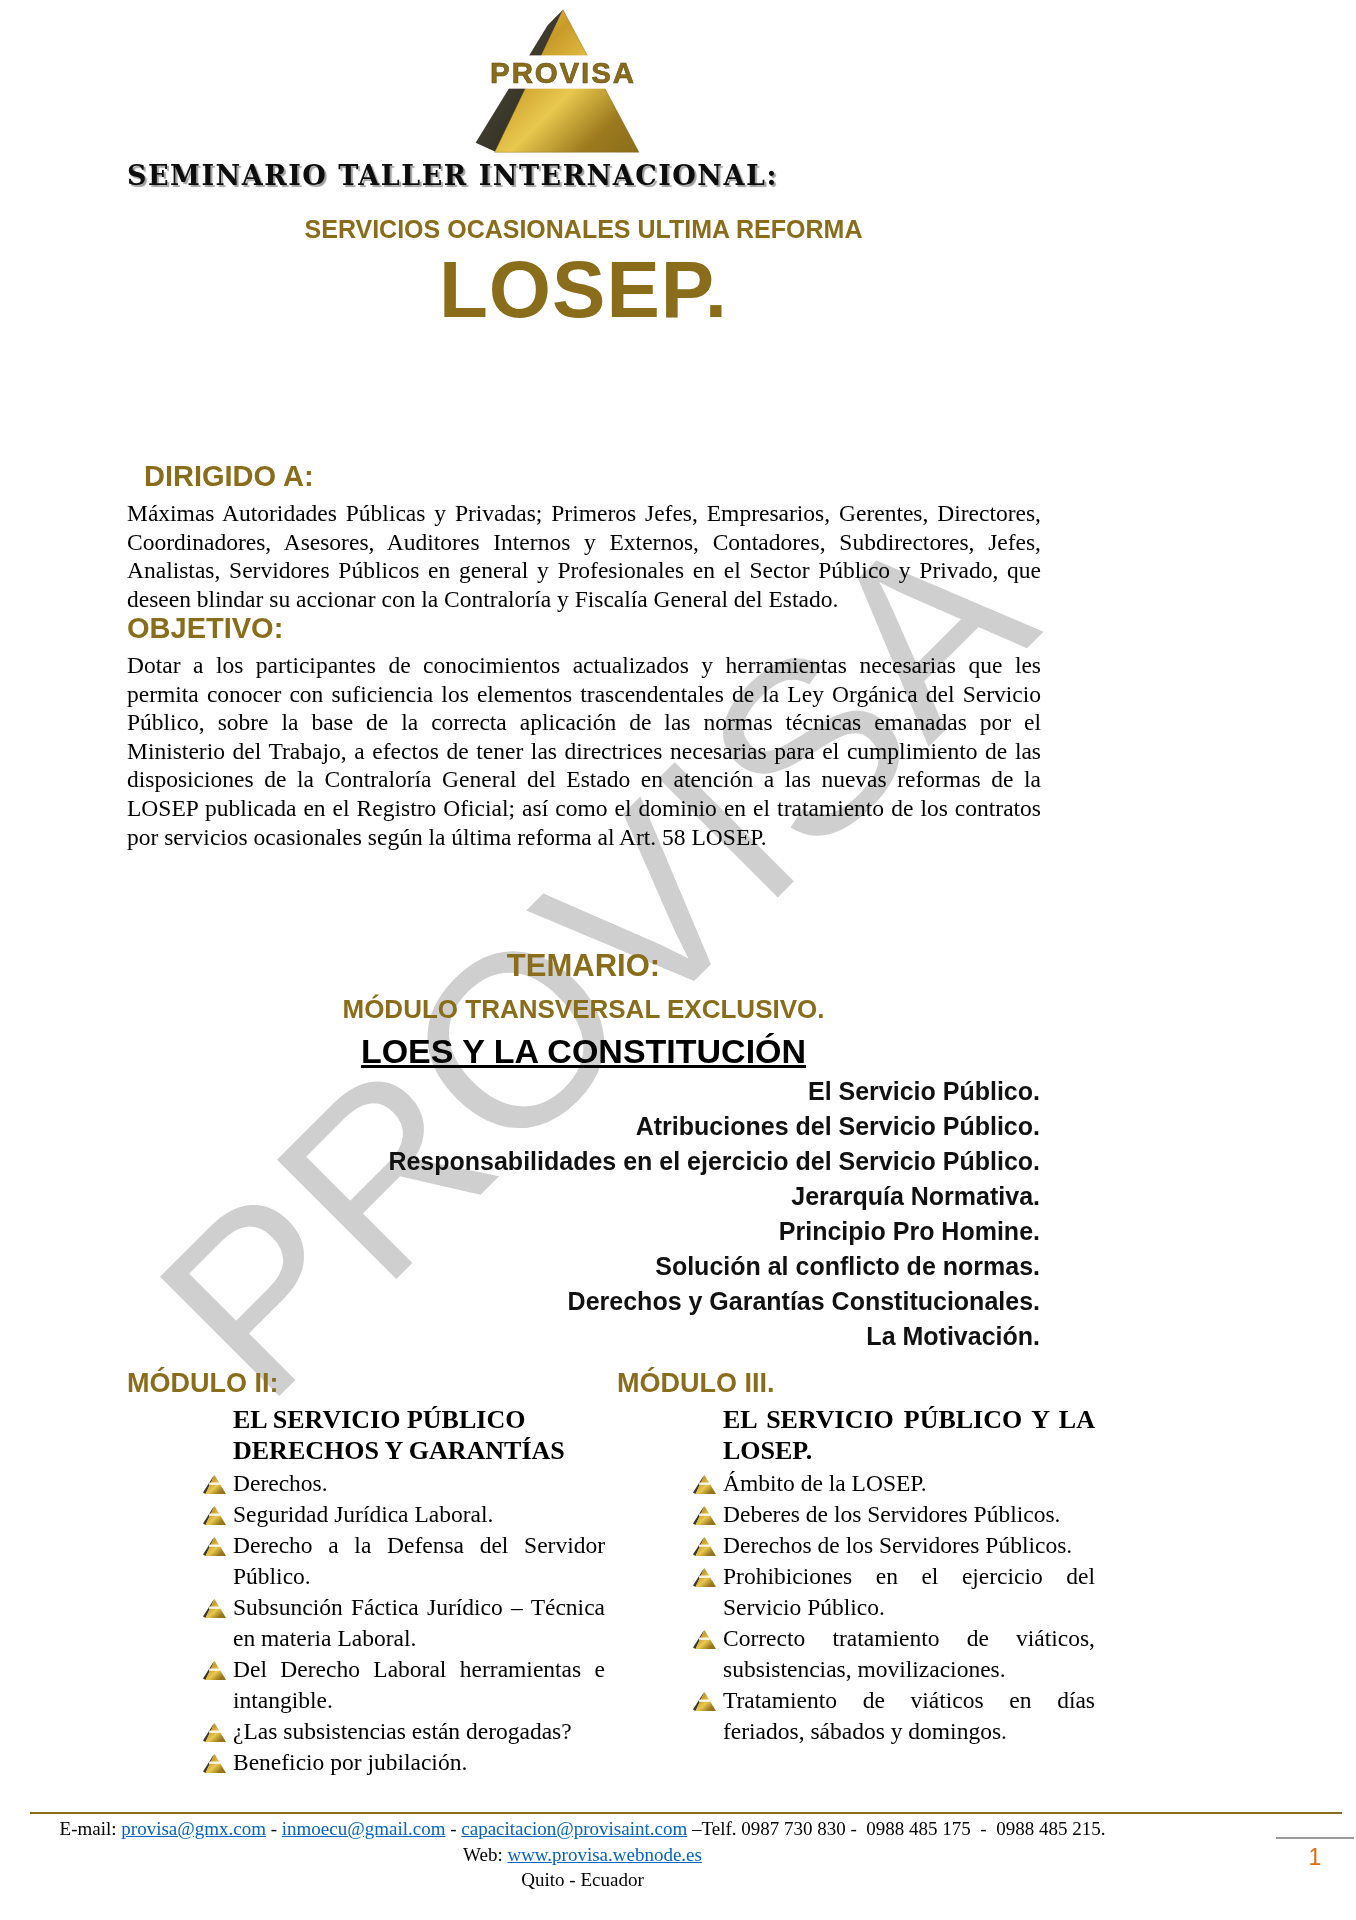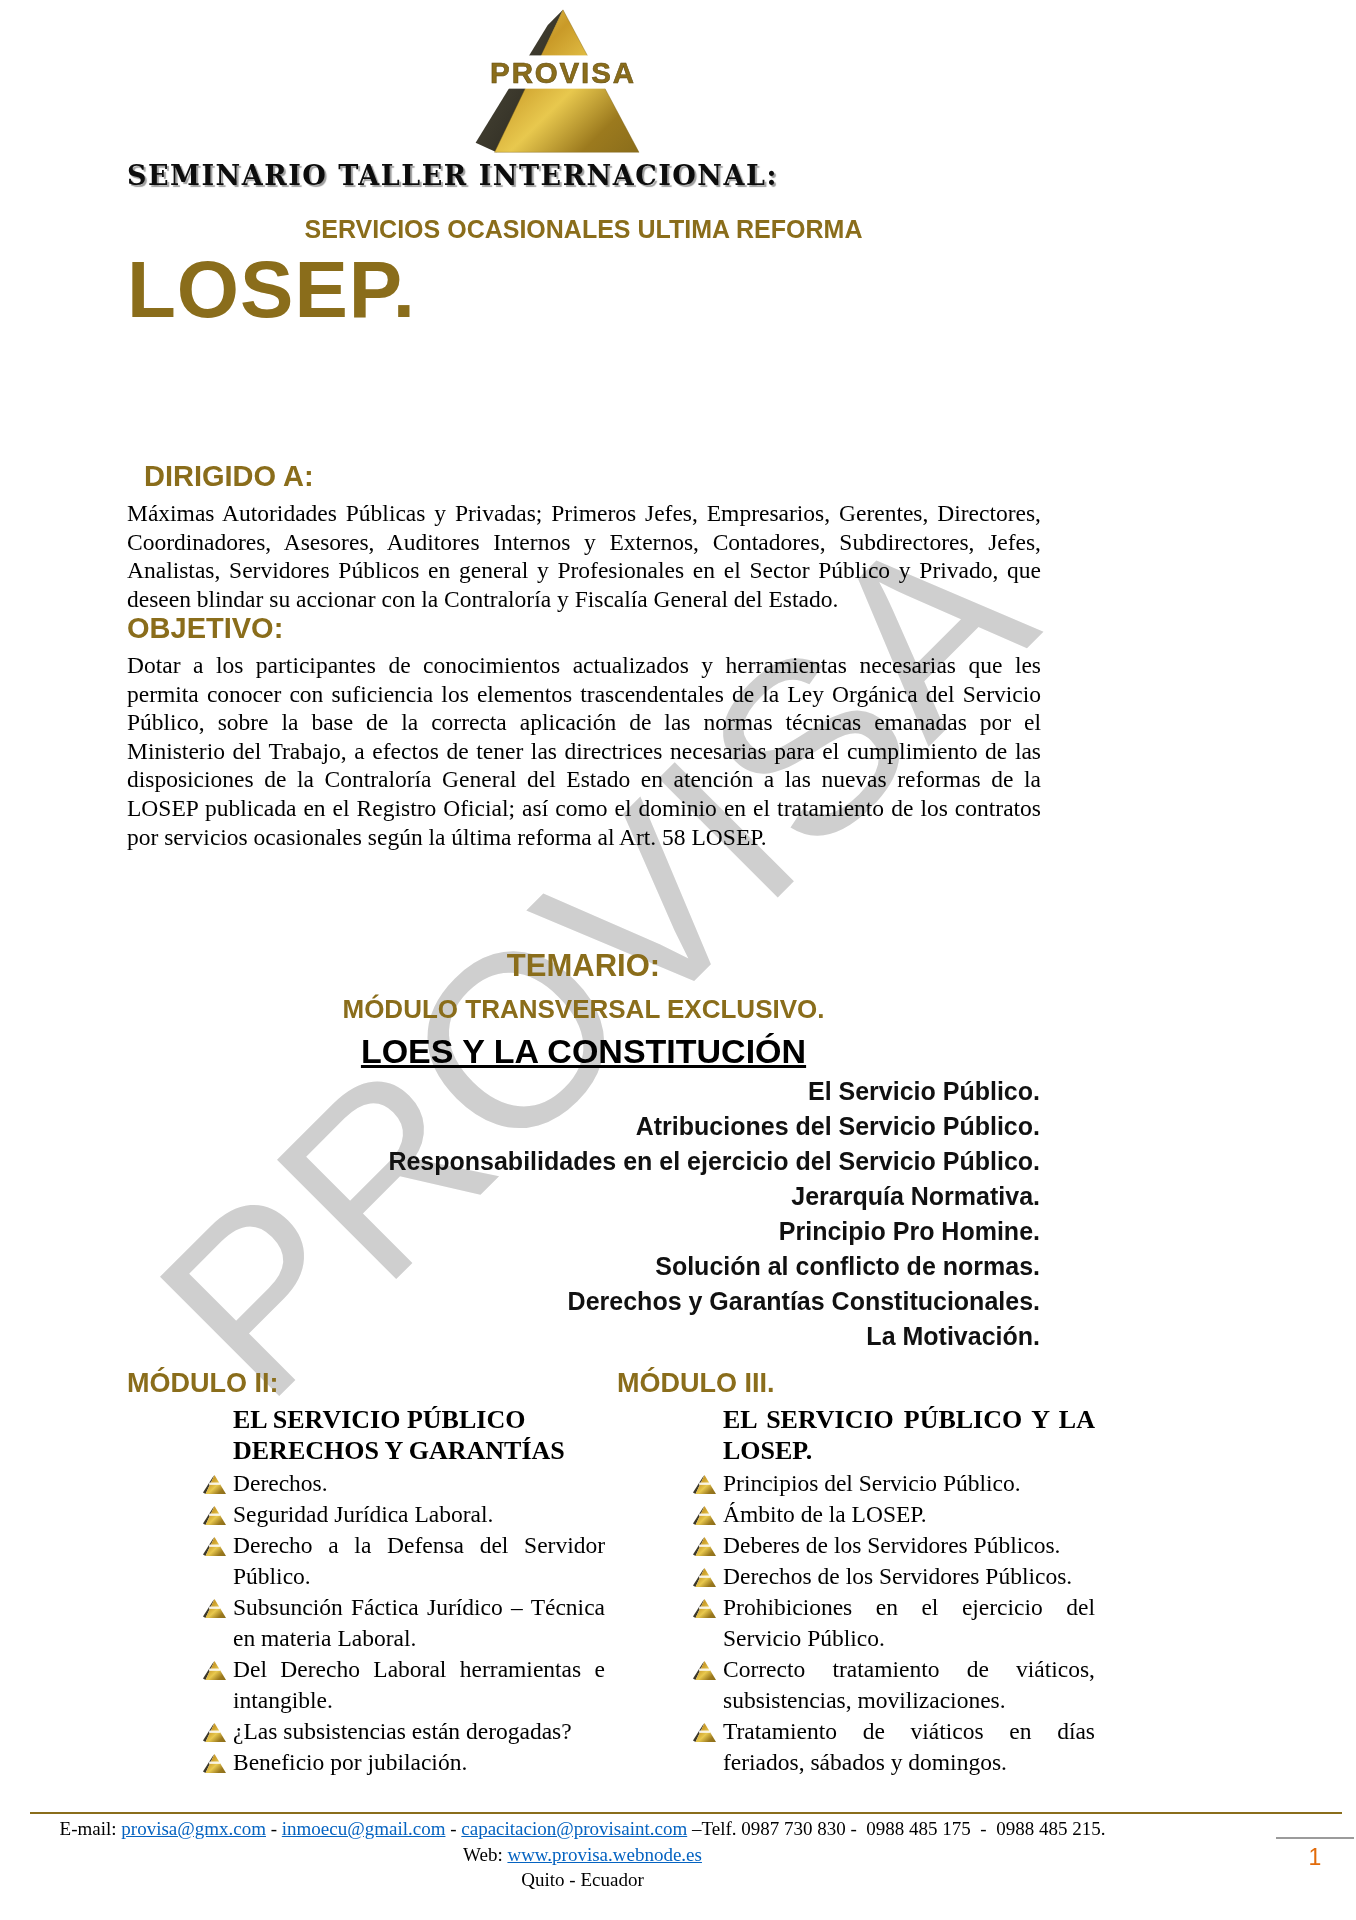--- a/index.html
+++ b/index.html
@@ -22,21 +22,21 @@
     left:127px;top:160px;z-index:2;
     font-family:"DejaVu Serif",serif;font-weight:700;font-size:27px;
     letter-spacing:1.5px;color:#0d0d0d;text-shadow:2px 2px 1px rgba(0,0,0,0.38);
   }
   .subtitle{
     left:127px;top:215px;width:913px;text-align:center;z-index:2;
     font-family:"Liberation Sans",sans-serif;font-weight:700;font-size:25px;
     color:#8a6d1b;
   }
   .doc-title{
-    left:127px;top:246px;width:913px;z-index:2;
+    left:127px;top:246px;width:913px;text-align:center;z-index:2;
     font-family:"Liberation Sans",sans-serif;font-weight:700;font-size:80px;line-height:1.1;
     color:#8a6d1b;letter-spacing:1px;
   }
   .h-gold{
     font-family:"Liberation Sans",sans-serif;font-weight:700;font-size:29px;
     color:#8a6d1b;z-index:2;
   }
   .dirigido-h{left:144px;top:460px;}
   .objetivo-h{left:127px;top:612px;}
   .body-par{
@@ -230,28 +230,20 @@
             </div>
           </div>
       </div>
     </div>
     <div class="mod-col2">
       <div class="mod-label">MÓDULO III.</div>
       <div class="mod-content2">
         <div class="mod-title">EL SERVICIO PÚBLICO Y LA LOSEP.</div>
         <div class="mod-list">
 
-            <div class="mod-item">
-              <svg class="pyr" width="25" height="21" viewBox="0 0 25 21">
-                <polygon points="12.5,1 3.5,20 1,18.5 10.5,3.5" fill="#3c382a"></polygon>
-                <polygon points="12.5,1 24,20 3.5,20" fill="url(#goldgrad)"></polygon>
-                <rect x="7" y="8.5" width="11" height="2.4" fill="#ffffff" opacity="0.85"></rect>
-              </svg>
-              <span>Principios del Servicio Público.</span>
-            </div>
 
             <div class="mod-item">
               <svg class="pyr" width="25" height="21" viewBox="0 0 25 21">
                 <polygon points="12.5,1 3.5,20 1,18.5 10.5,3.5" fill="#3c382a"></polygon>
                 <polygon points="12.5,1 24,20 3.5,20" fill="url(#goldgrad)"></polygon>
                 <rect x="7" y="8.5" width="11" height="2.4" fill="#ffffff" opacity="0.85"></rect>
               </svg>
               <span>Ámbito de la LOSEP.</span>
             </div>
 

